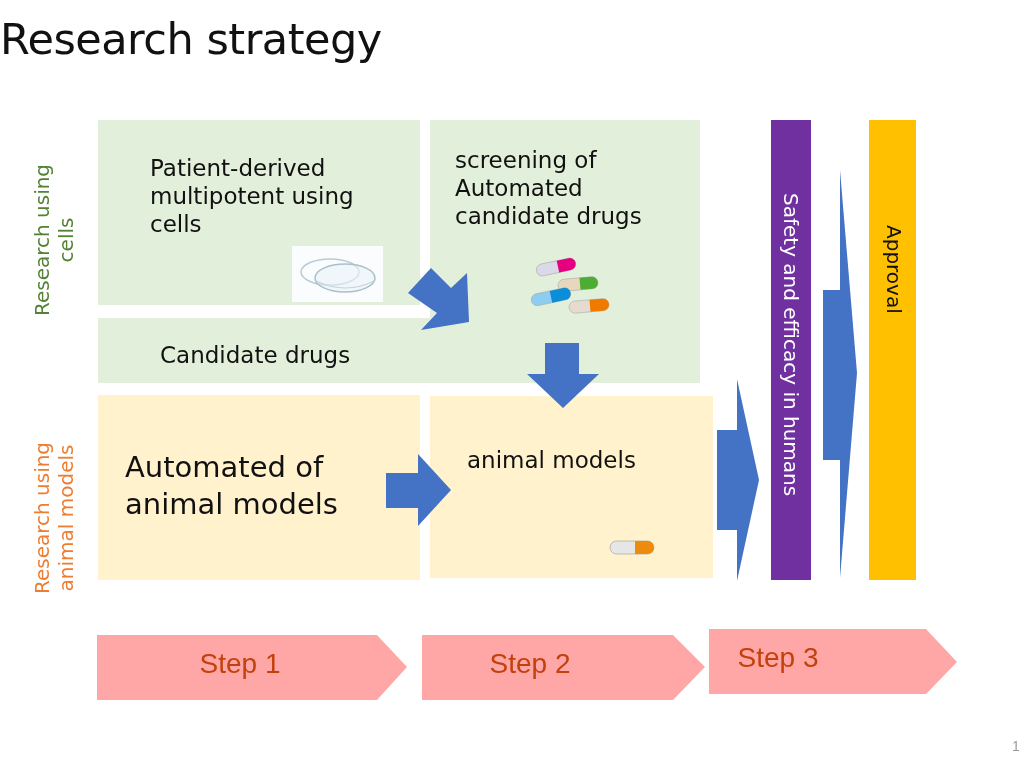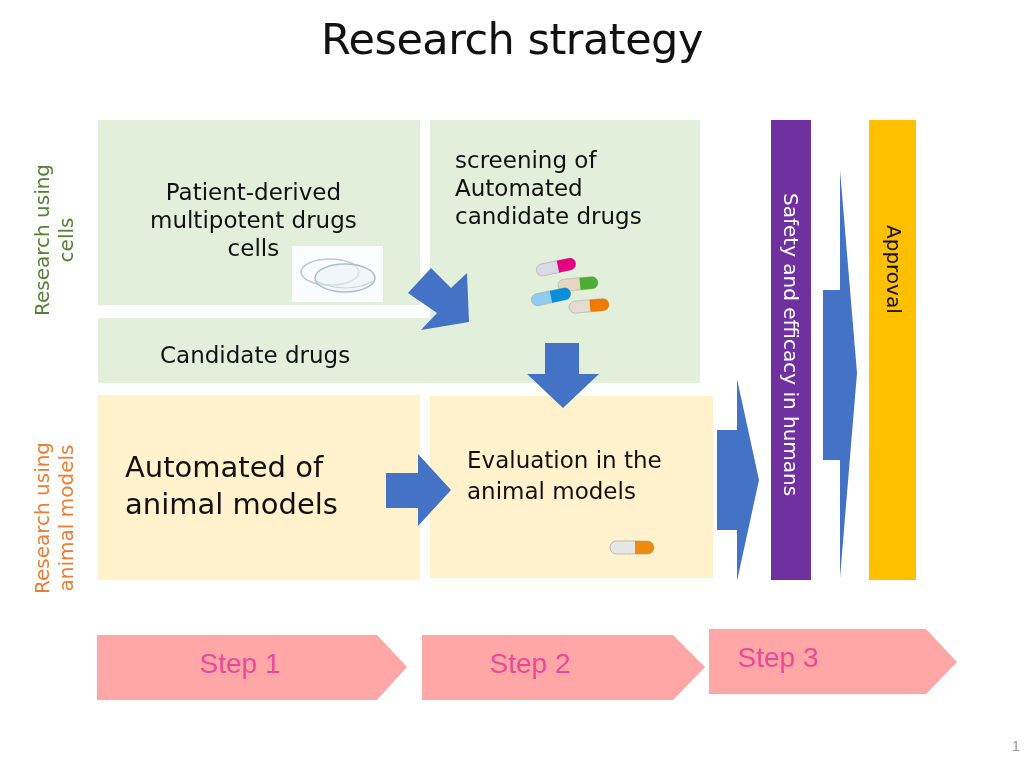--- a/index.html
+++ b/index.html
@@ -1,29 +1,29 @@
 <!DOCTYPE html>
 <html><head>
 <meta charset="utf-8">
 <style>
   html, body { margin:0; padding:0; background:#ffffff; }
   body { width:1024px; height:768px; position:relative; overflow:hidden;
          font-family:"Liberation Sans", sans-serif; color:#111; }
   .abs { position:absolute; }
-  .title { left:0; width:1024px; top:14px; text-align:center; font-size:43px; color:#111;
+  .title { left:0; width:1024px; top:14px; text-align:left; font-size:43px; color:#111;
            font-family:"DejaVu Sans", sans-serif; font-weight:normal; letter-spacing:-0.5px; }
   .green { background:#e2efda; }
   .yellow { background:#fff2cc; }
   .box-text { font-size:23px; line-height:28px; color:#111; font-family:"DejaVu Sans", sans-serif; }
   .vlabel { transform-origin:0 0; transform:rotate(-90deg); text-align:center; font-size:20px; line-height:24px;
             font-family:"DejaVu Sans", sans-serif; }
   .vbar-text { transform-origin:0 0; transform:rotate(90deg); white-space:nowrap; font-size:20px;
                font-family:"DejaVu Sans", sans-serif; }
   svg { position:absolute; left:0; top:0; }
-  .step-label { font-size:28px; font-family:"Liberation Sans", sans-serif; color:#ec4899; text-align:center; }
+  .step-label { font-size:28px; font-family:"Liberation Sans", sans-serif; color:#c2410c; text-align:center; }
   .page-num { font-size:14px; color:#999; }
 </style>
 </head>
 <body>
 
 <div class="abs title">Research strategy</div>
 
 <div class="abs vlabel" style="left:30px; top:330px; width:180px; color:#548235;">
   <div>Research using</div>
   <div>cells</div>
@@ -33,37 +33,36 @@
   <div>animal models</div>
 </div>
 
 <div class="abs green" style="left:98px; top:120px; width:322px; height:185px;"></div>
 <div class="abs green" style="left:98px; top:318px; width:602px; height:65px;"></div>
 <div class="abs green" style="left:430px; top:120px; width:270px; height:263px;"></div>
 
 <div class="abs yellow" style="left:98px; top:395px; width:322px; height:185px;"></div>
 <div class="abs yellow" style="left:430px; top:396px; width:283px; height:182px;"></div>
 
-<div class="abs box-text" style="left:150px; top:178px;text-align:center;">
+<div class="abs box-text" style="left:150px; top:154px;">
   <div>Patient-derived</div>
-  <div>multipotent drugs</div>
+  <div>multipotent using</div>
   <div>cells</div>
 </div>
 <div class="abs box-text" style="left:160px; top:341px;">Candidate drugs</div>
 <div class="abs box-text" style="left:455px; top:146px;">
   <div>screening of</div>
   <div>Automated</div>
   <div>candidate drugs</div>
 </div>
 <div class="abs box-text" style="left:125px; top:449px; font-size:29px; line-height:37px;">
   <div>Automated of</div>
   <div>animal models</div>
 </div>
 <div class="abs box-text" style="left:467px; top:445px; line-height:31px;">
-  <div>Evaluation in the</div>
   <div>animal models</div>
 </div>
 
 <div class="abs" style="left:771px; top:120px; width:40px; height:460px; background:#7030a0;"></div>
 <div class="abs vbar-text" style="left:803px; top:193px; color:#ffffff;">Safety and efficacy in humans</div>
 <div class="abs" style="left:869px; top:120px; width:47px; height:460px; background:#ffc000;"></div>
 <div class="abs vbar-text" style="left:906px; top:225px; color:#111;">Approval</div>
 
 <svg width="1024" height="768" viewBox="0 0 1024 768">
 

